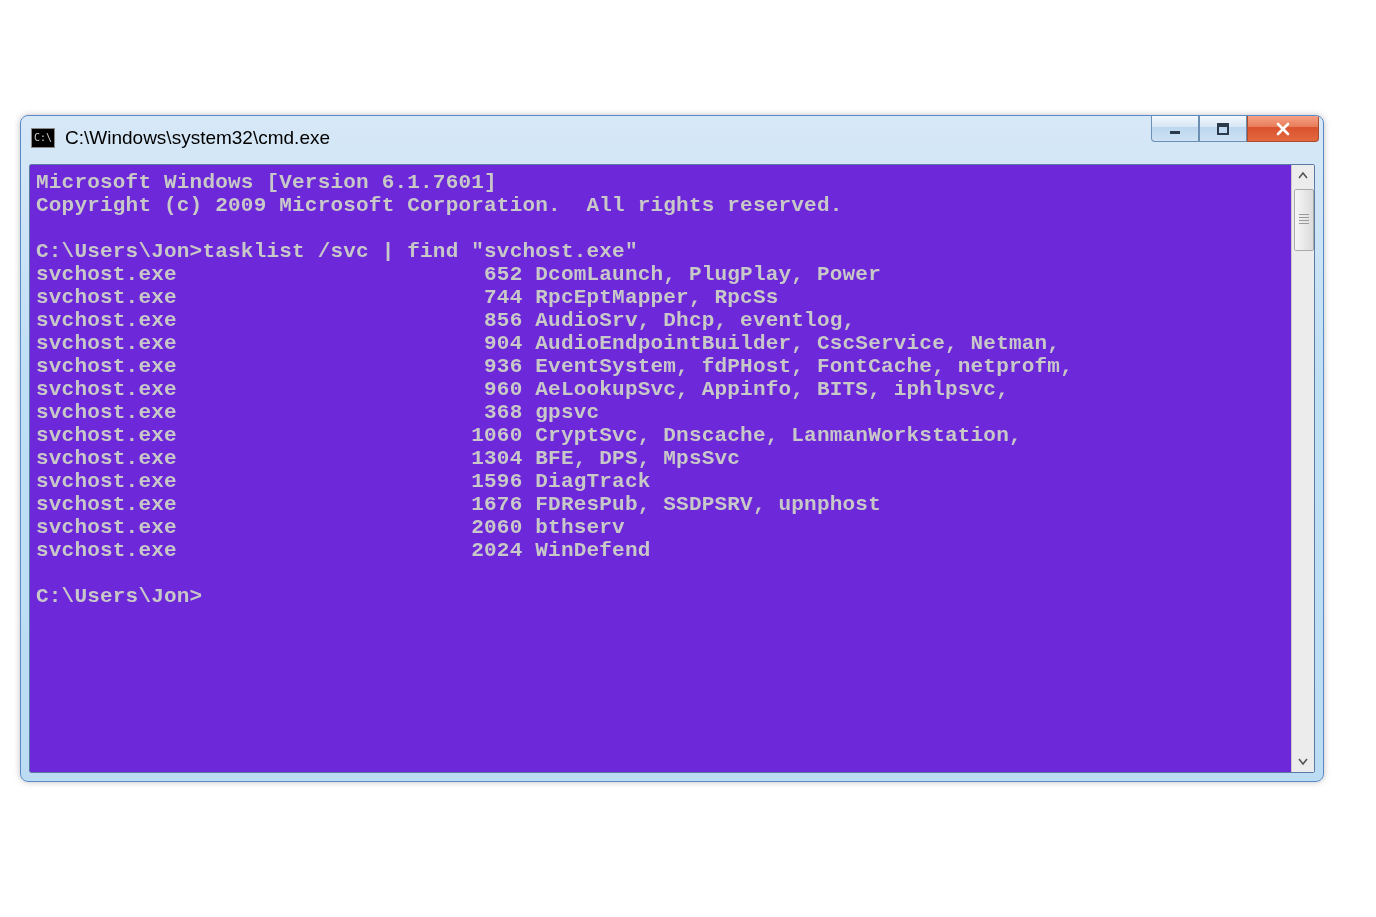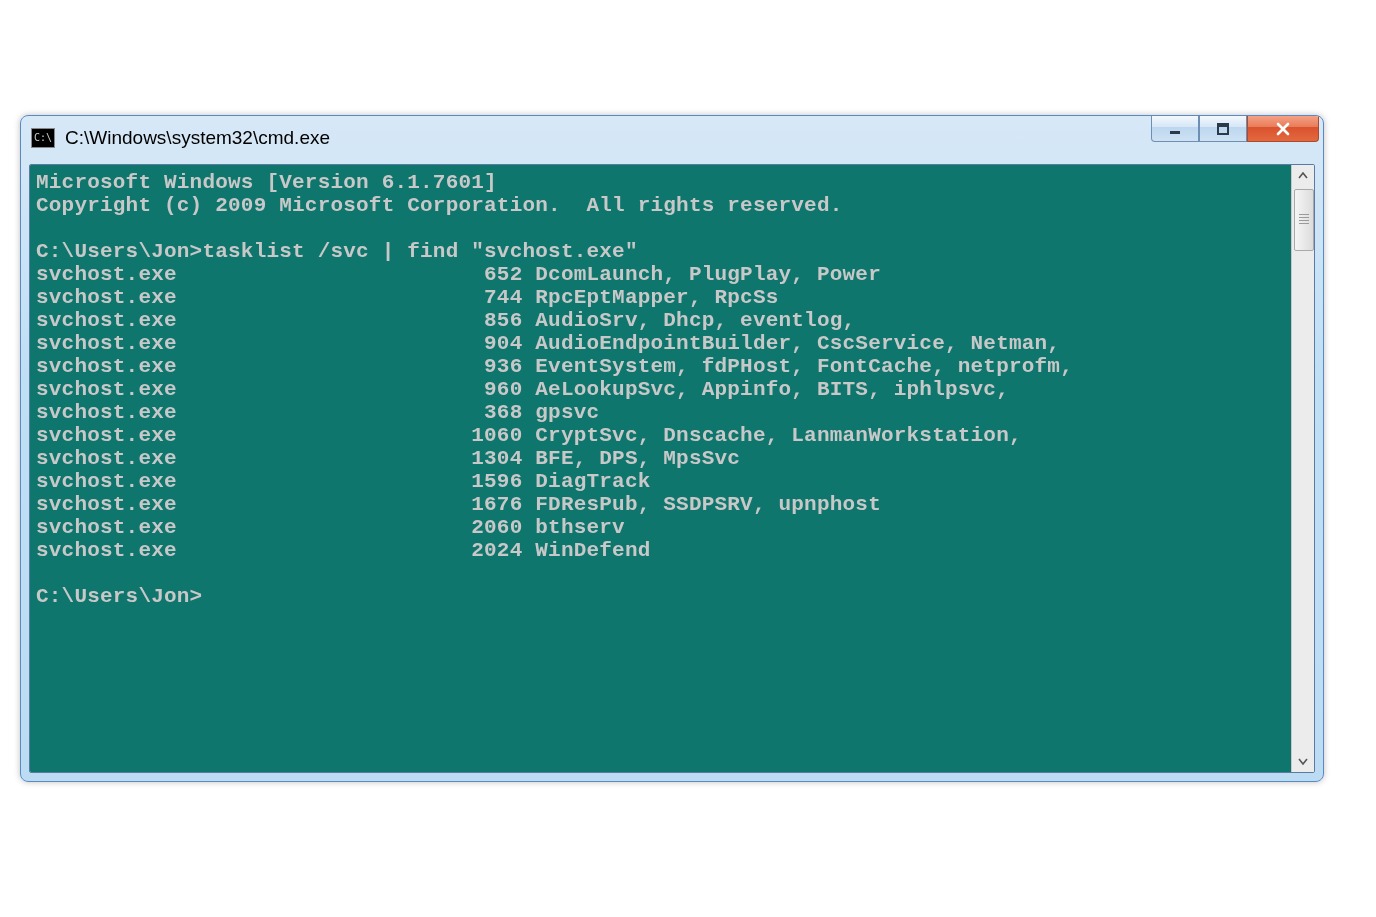--- a/index.html
+++ b/index.html
@@ -35,21 +35,21 @@
     background:linear-gradient(to bottom,#f5a084 0%,#e77b58 45%,#d9532e 46%,#e4683f 100%);
     border-color:#a84b2e;
   }
   .ico{display:block}
   .client{
     position:absolute;left:8px;top:48px;right:8px;bottom:8px;
     border:1px solid #5a7aa3;background:#fff;border-radius:2px;overflow:hidden;
     display:flex;
   }
   .console{
-    flex:1;background:#0f766e;color:#c8c8c8;
+    flex:1;background:#6d28d9;color:#c8c8c8;
     font:bold 21px/23px "Lucida Console","Courier New",monospace;
     white-space:pre;overflow:hidden;padding:6px 11px 0 6px;letter-spacing:0.2px;
   }
   .scrollbar{
     width:22px;background:#ececec;border-left:1px solid #c9c9c9;position:relative;
     display:flex;flex-direction:column;justify-content:space-between;align-items:center;
   }
   .sbtn{
     width:20px;height:22px;display:flex;align-items:center;justify-content:center;
     color:#555;font-size:11px;

